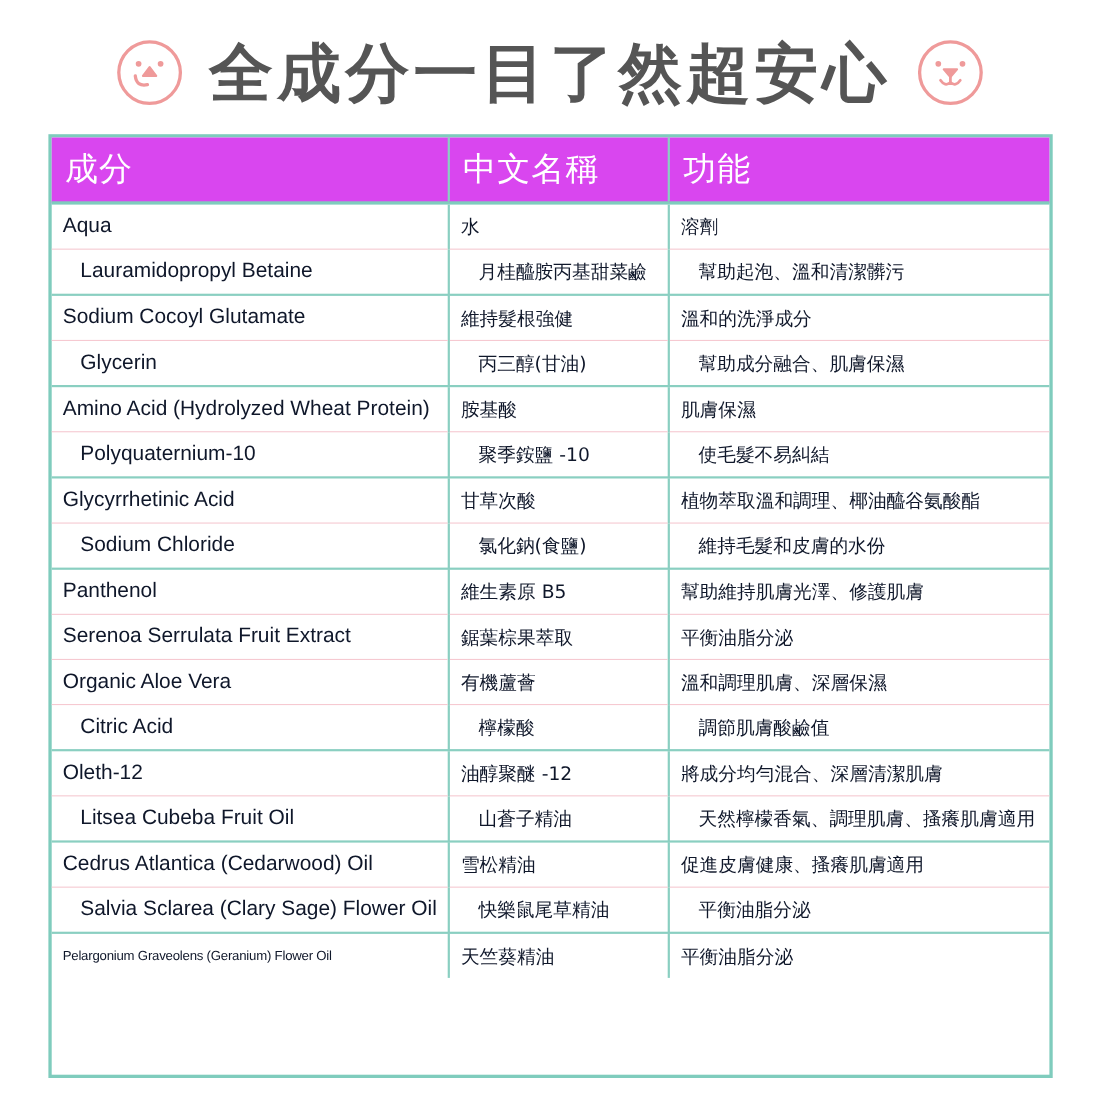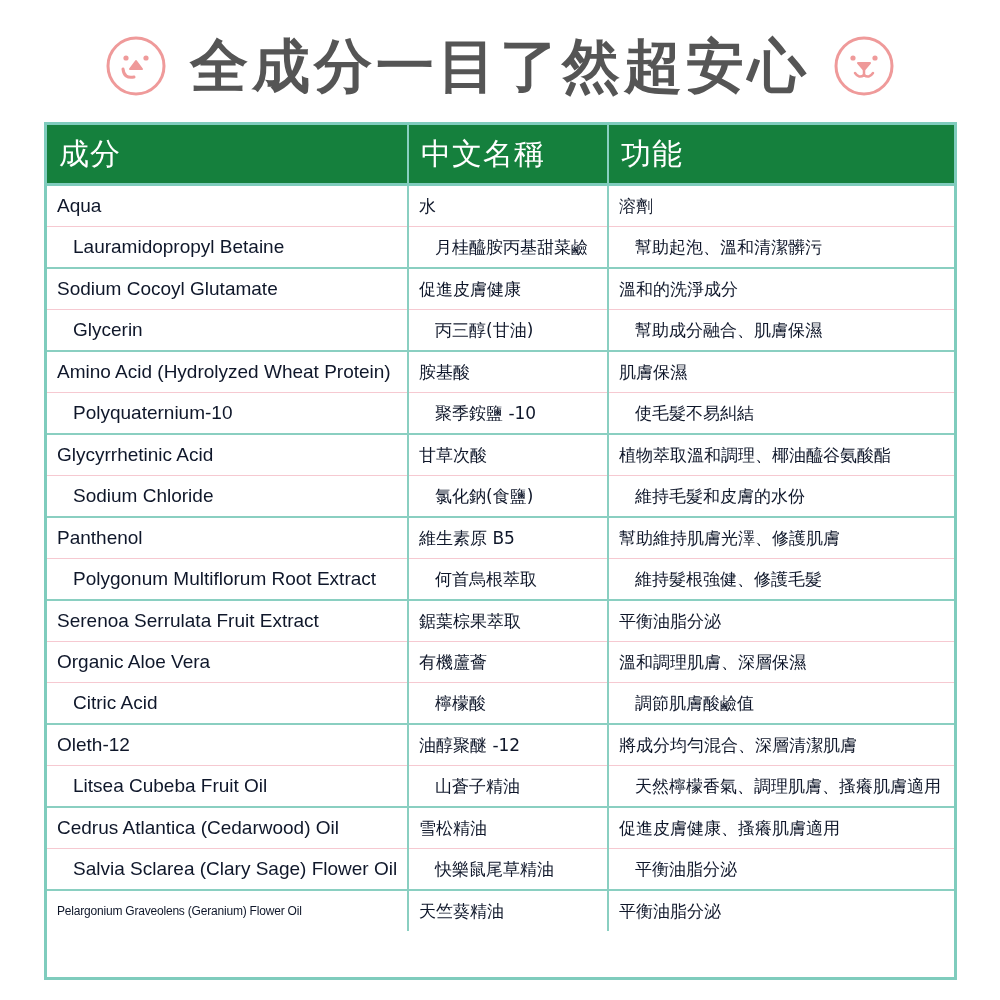--- a/index.html
+++ b/index.html
@@ -49,21 +49,21 @@
   }
   table {
     border-collapse: collapse;
     width: 100%;
     table-layout: fixed;
   }
   col.c1 { width: 361px; }
   col.c2 { width: 200px; }
   col.c3 { width: auto; }
   thead th {
-    background: #15803d;
+    background: #d946ef;
     color: #ffffff;
     font-weight: normal;
     font-size: 30px;
     text-align: left;
     padding: 0 16px 0 12px;
     height: 58px;
     border-bottom: 3px solid #7fccbd;
     border-right: 2px solid #8acfc1;
     letter-spacing: 1px;
   }
@@ -127,21 +127,21 @@
           <td class="zh">水</td>
           <td class="zh">溶劑</td>
         </tr>
         <tr class="teal">
           <td class="en">Lauramidopropyl Betaine</td>
           <td class="zh">月桂醯胺丙基甜菜鹼</td>
           <td class="zh">幫助起泡、溫和清潔髒污</td>
         </tr>
         <tr class="pink">
           <td class="en">Sodium Cocoyl Glutamate</td>
-          <td class="zh">促進皮膚健康</td>
+          <td class="zh">維持髮根強健</td>
           <td class="zh">溫和的洗淨成分</td>
         </tr>
         <tr class="teal">
           <td class="en">Glycerin</td>
           <td class="zh">丙三醇(甘油)</td>
           <td class="zh">幫助成分融合、肌膚保濕</td>
         </tr>
         <tr class="pink">
           <td class="en">Amino Acid (Hydrolyzed Wheat Protein)</td>
           <td class="zh">胺基酸</td>
@@ -159,25 +159,20 @@
         </tr>
         <tr class="teal">
           <td class="en">Sodium Chloride</td>
           <td class="zh">氯化鈉(食鹽)</td>
           <td class="zh">維持毛髮和皮膚的水份</td>
         </tr>
         <tr class="pink">
           <td class="en">Panthenol</td>
           <td class="zh">維生素原 B5</td>
           <td class="zh">幫助維持肌膚光澤、修護肌膚</td>
-        </tr>
-        <tr class="teal">
-          <td class="en">Polygonum Multiflorum Root Extract</td>
-          <td class="zh">何首烏根萃取</td>
-          <td class="zh">維持髮根強健、修護毛髮</td>
         </tr>
         <tr class="pink">
           <td class="en">Serenoa Serrulata Fruit Extract</td>
           <td class="zh">鋸葉棕果萃取</td>
           <td class="zh">平衡油脂分泌</td>
         </tr>
         <tr class="pink">
           <td class="en">Organic Aloe Vera</td>
           <td class="zh">有機蘆薈</td>
           <td class="zh">溫和調理肌膚、深層保濕</td>

